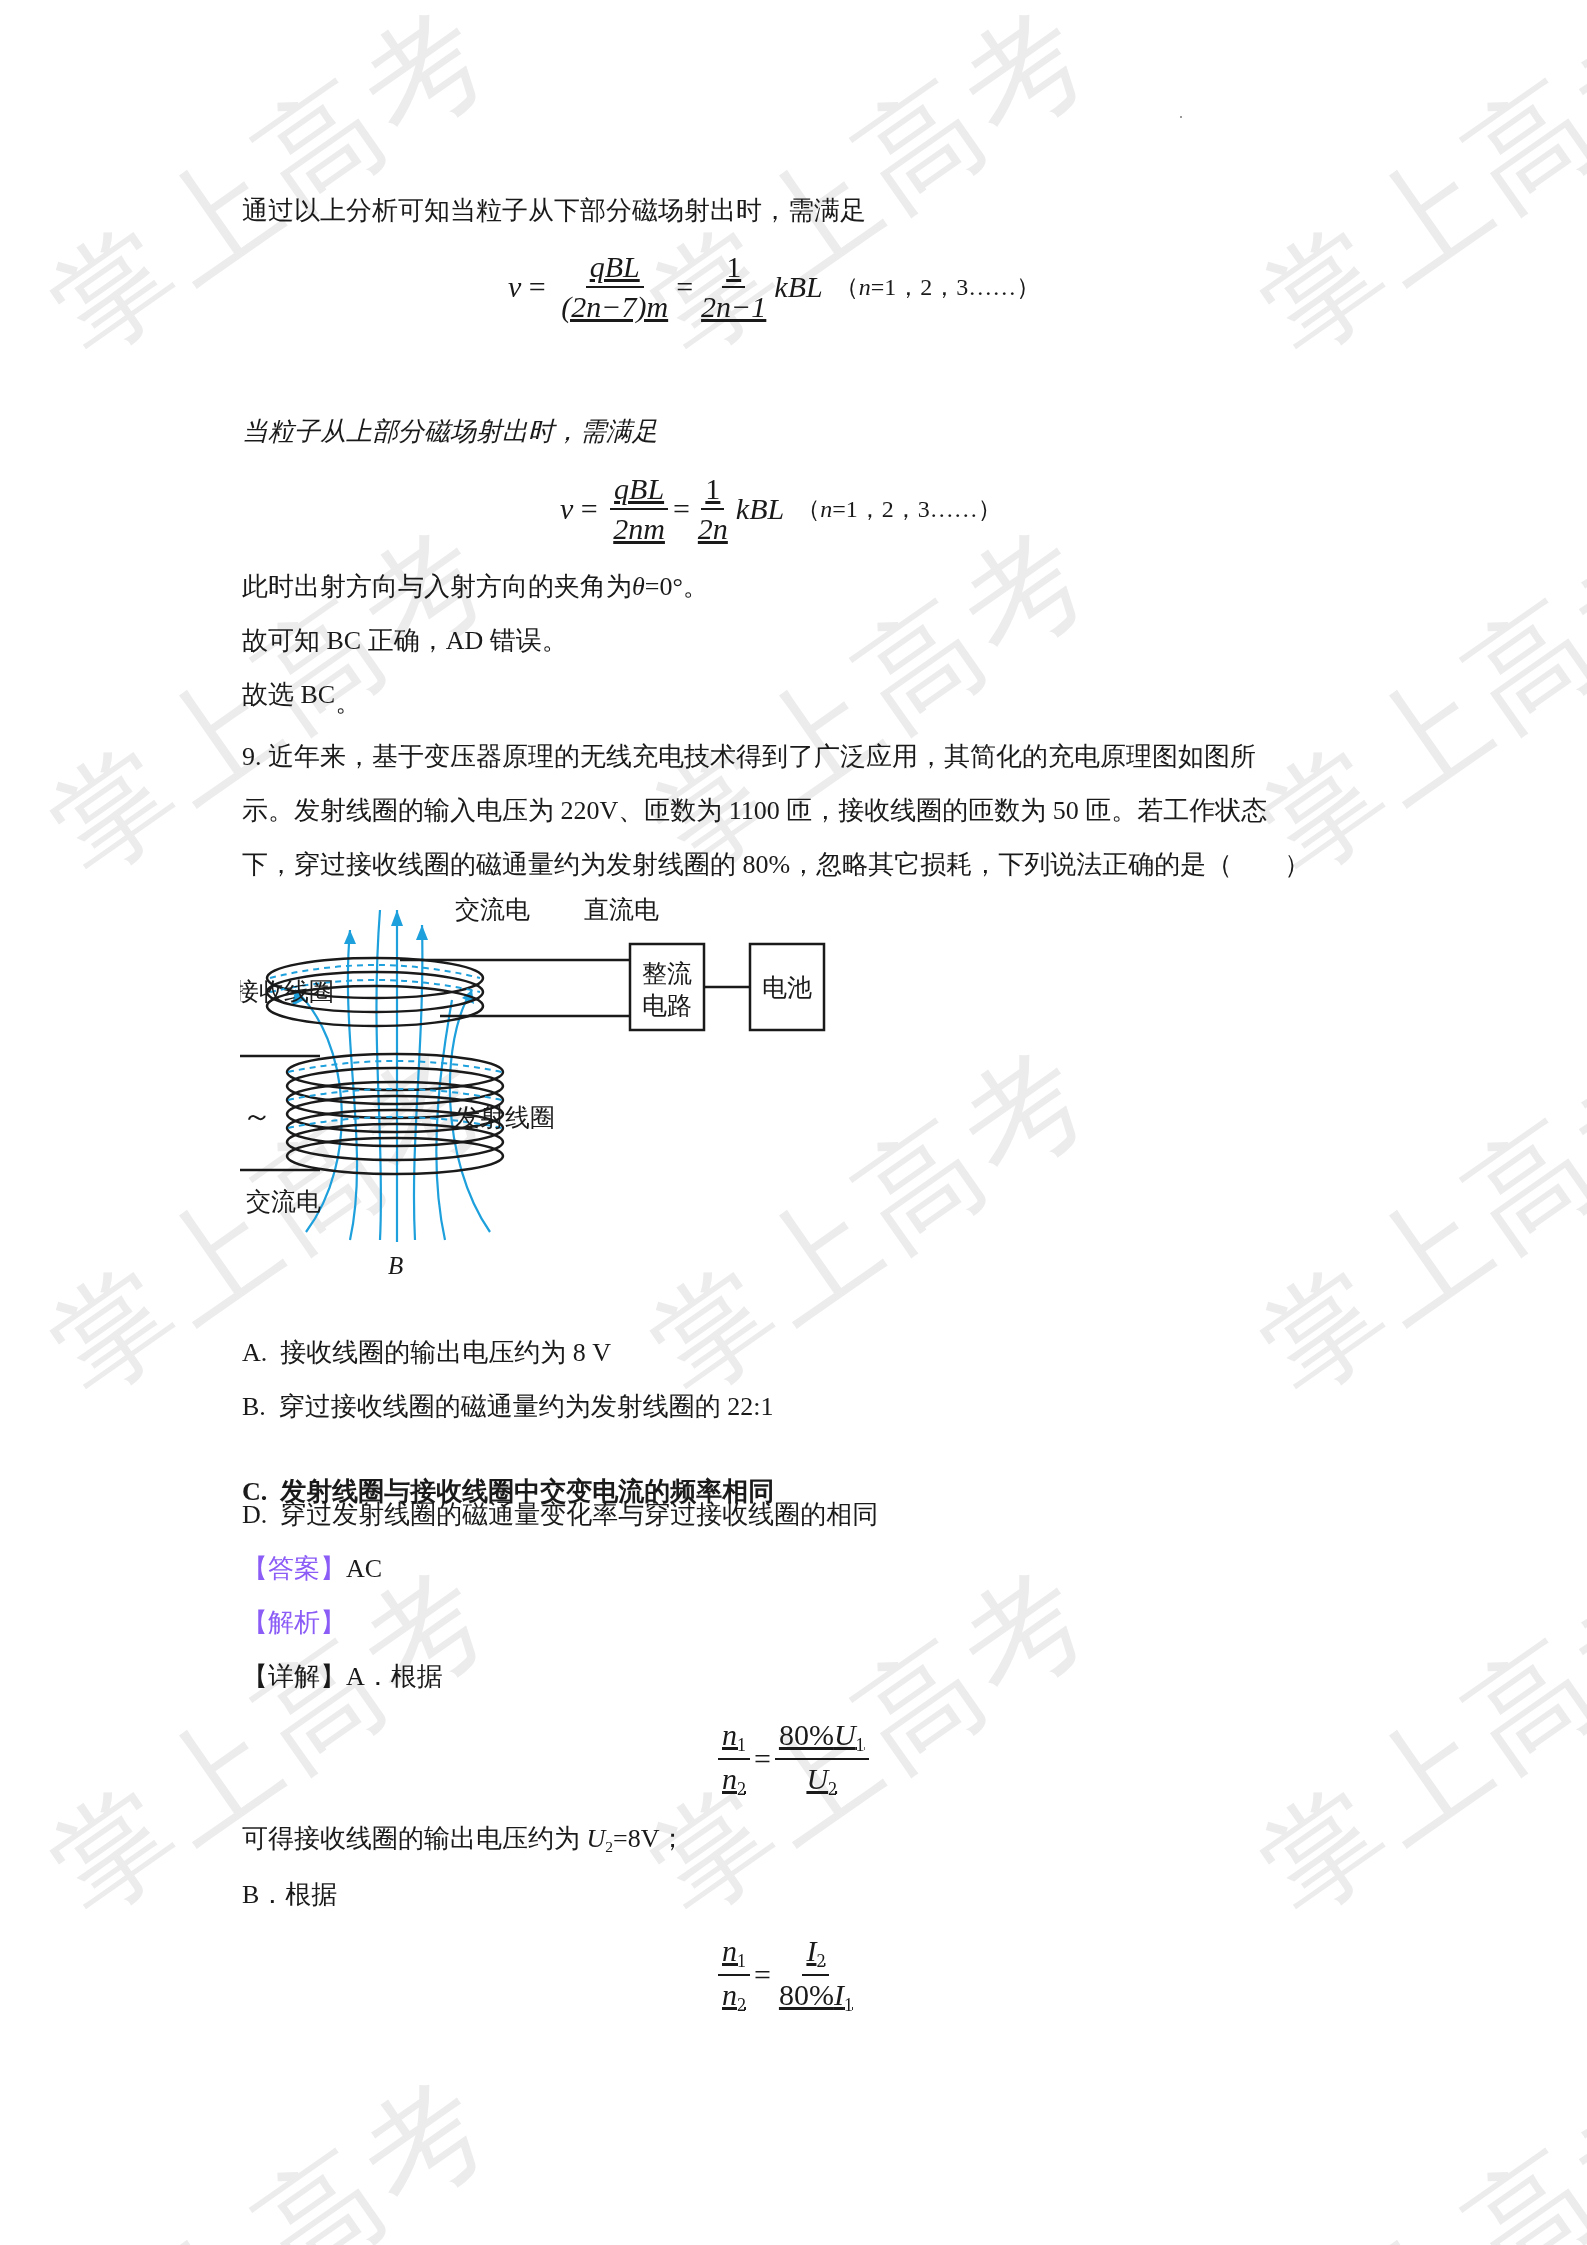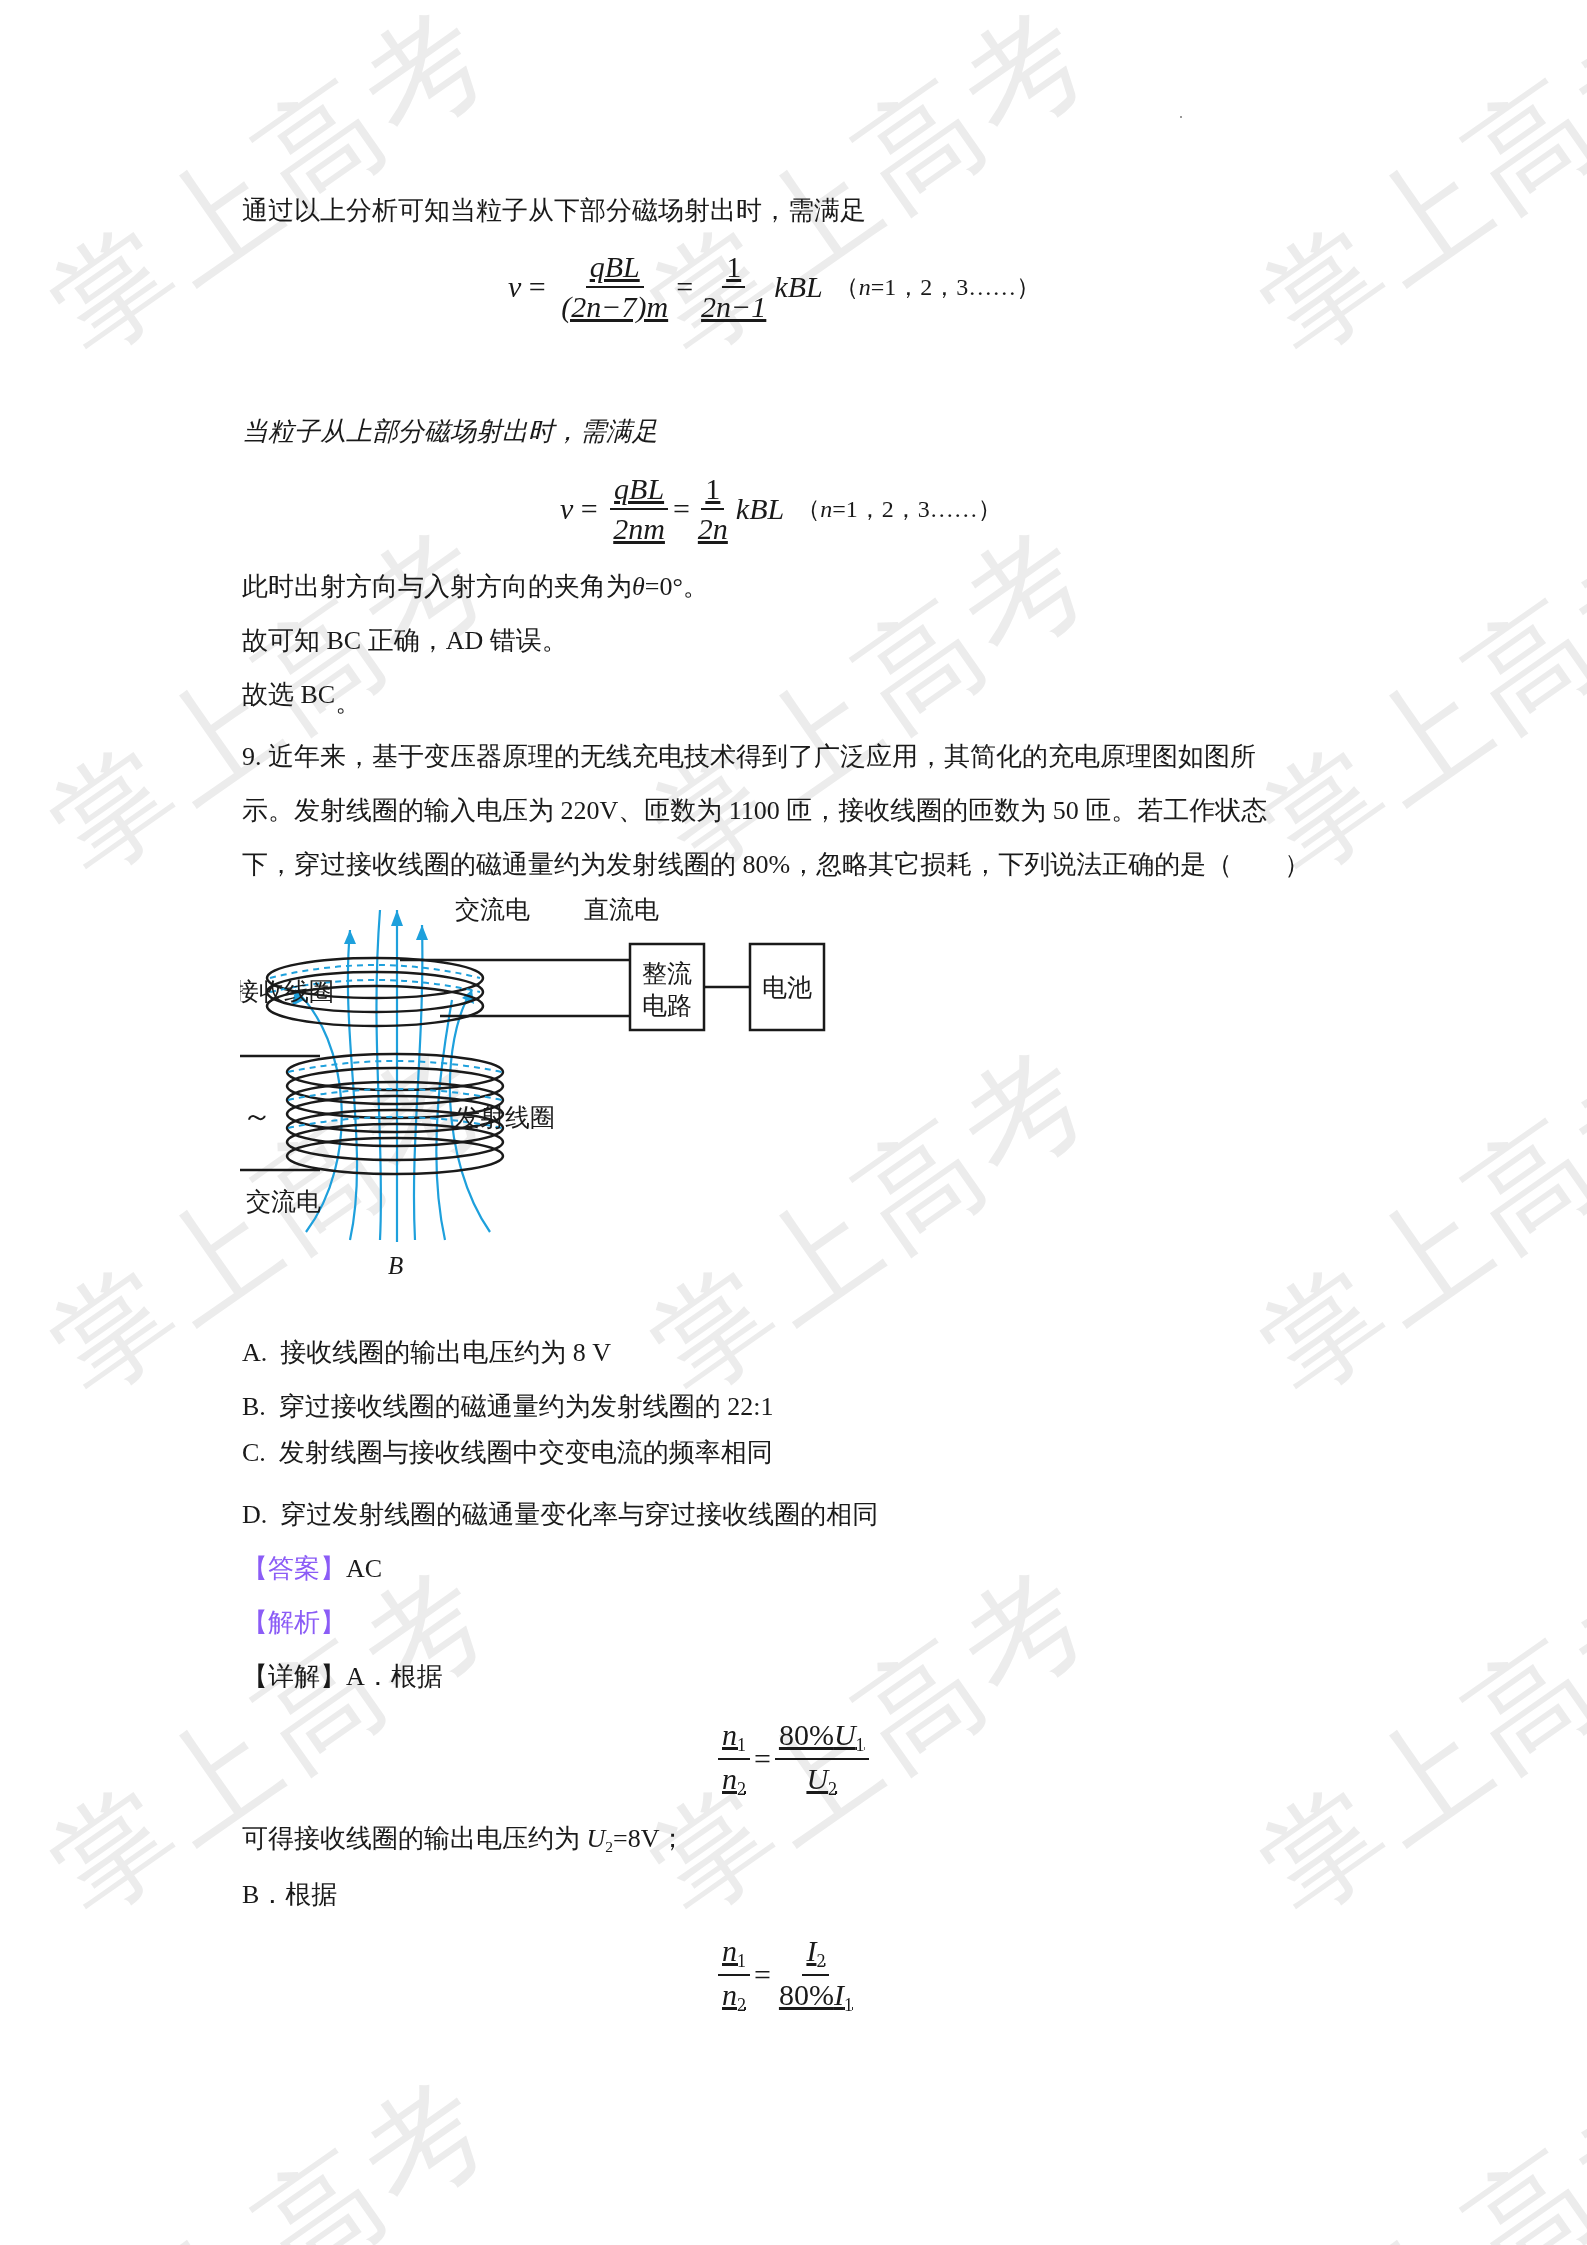--- a/index.html
+++ b/index.html
@@ -163,21 +163,21 @@
       <text class="dlabel" x="522" y="106">电池</text>
       <text class="dlabel" x="2" y="236" style="font-size:30px;">～</text>
       <text class="dlabel" x="215" y="236">发射线圈</text>
       <text class="dlabel" x="6" y="320">交流电</text>
       <text class="dlabel" x="148" y="384" style="font-family:'Liberation Serif',serif;font-style:italic;">B</text>
     </svg>
   </div>
 
   <div class="line" style="top:1336px;"><span>A.</span>&nbsp; <span>接收线圈的输出电压约为 8 V</span></div>
   <div class="line" style="top:1390px;"><span>B.</span>&nbsp; <span>穿过接收线圈的磁通量约为发射线圈的 22:1</span></div>
-  <div class="line" style="top:1436px;"><span>C.</span>&nbsp; <span>发射线圈与接收线圈中交变电流的频率相同</span></div>
+  <div class="line" style="top:1475px;font-weight:bold;"><span>C.</span>&nbsp; <span>发射线圈与接收线圈中交变电流的频率相同</span></div>
   <div class="line" style="top:1498px;"><span>D.</span>&nbsp; <span>穿过发射线圈的磁通量变化率与穿过接收线圈的相同</span></div>
 
   <div class="line" style="top:1552px;"><span class="bracket-blue">【答案】</span><span>AC</span></div>
   <div class="line" style="top:1606px;"><span class="bracket-blue">【解析】</span></div>
   <div class="line" style="top:1660px;"><span>【详解】</span><span>A．根据</span></div>
 
   <div class="eq" style="left:714px;top:1718px;">
     <span class="frac">
       <span class="num"><span>n</span><sub>1</sub></span>
       <span class="den"><span>n</span><sub>2</sub></span>

